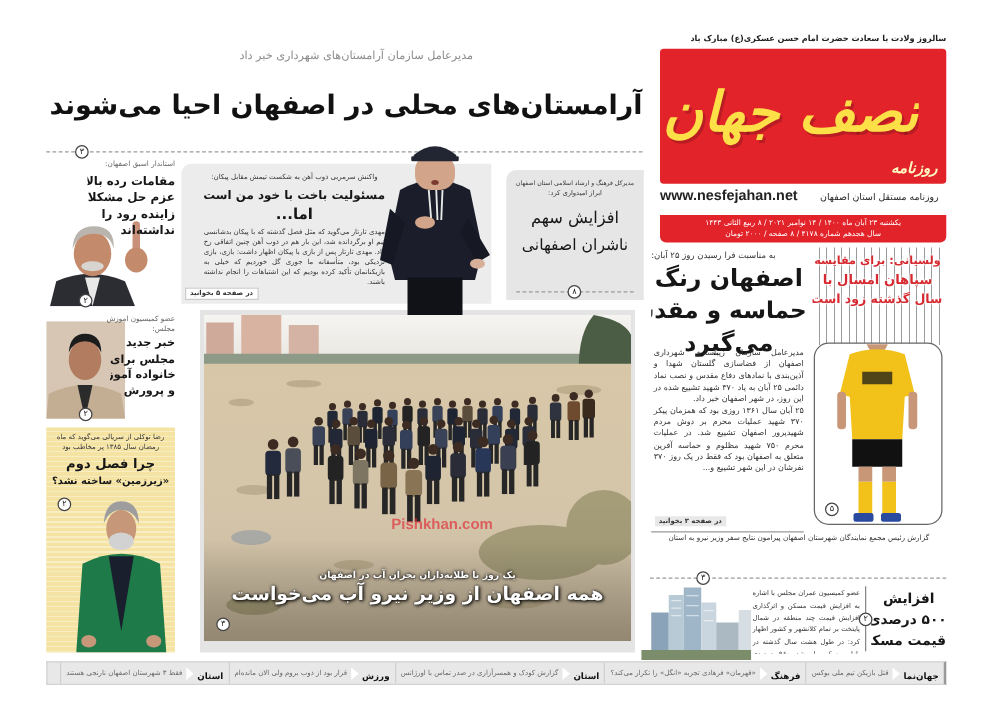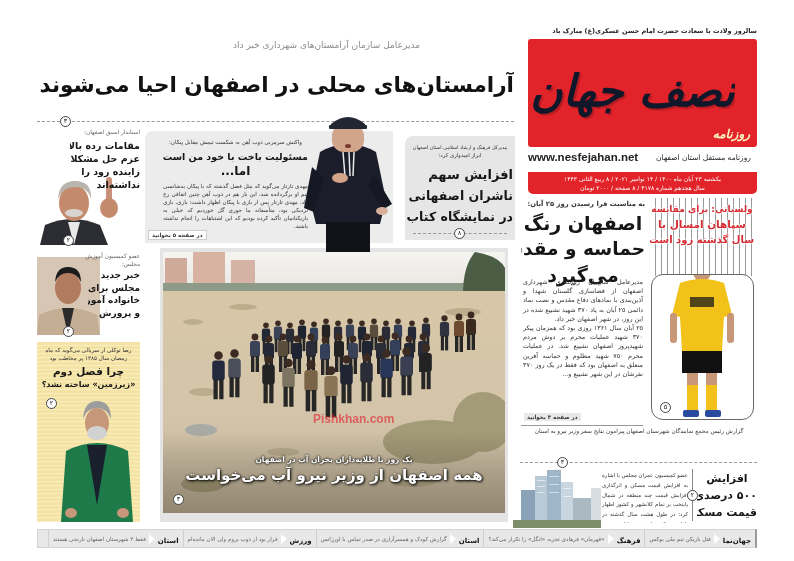--- a/index.html
+++ b/index.html
@@ -7,28 +7,28 @@
 .page{position:relative;width:794px;height:548px;background:#fff;direction:rtl;font-family:"DejaVu Sans",sans-serif;color:#161616}
 .abs{position:absolute}
 .line{display:block;white-space:nowrap;overflow:hidden}
 .num{position:absolute;width:11px;height:11px;border:1px solid #444;border-radius:50%;background:#fff;font-size:6.5px;line-height:9px;text-align:center;color:#222;z-index:5}
 .dash{position:absolute;height:0;border-top:1px dashed #9a9a9a}
 .more{position:absolute;font-size:5.5px;font-weight:bold;color:#333;background:#fff;border:1px solid #ccc;padding:0 3px;line-height:8px;white-space:nowrap}
 
 
 .tagline{left:528px;top:27px;width:229px;font-size:6.5px;font-weight:bold;text-align:right;white-space:nowrap;color:#222}
 .logo{left:528px;top:39px;width:229px;height:108px;border-radius:3px}
-.logo-text{position:absolute;left:2px;top:0;width:205px;height:104px;font-size:80px;line-height:104px;font-weight:bold;font-style:italic;color:#0f172a;text-align:center;white-space:nowrap;overflow:hidden;text-shadow:2px 2px 0 rgba(0,0,0,.18)}
+.logo-text{position:absolute;left:2px;top:0;width:205px;height:104px;font-size:80px;line-height:104px;font-weight:bold;font-style:italic;color:#fde047;text-align:center;white-space:nowrap;overflow:hidden;text-shadow:2px 2px 0 rgba(0,0,0,.18)}
 .logo-sub{position:absolute;right:7px;bottom:6px;font-size:12px;font-weight:bold;font-style:italic;color:#fef9c3;white-space:nowrap}
 .site-url{left:528px;top:151px;font-family:"Liberation Sans",sans-serif;font-size:11.5px;font-weight:bold;direction:ltr;color:#222;white-space:nowrap}
 .paper-desc{left:650px;top:153px;width:107px;font-size:7.5px;text-align:center;color:#222;white-space:nowrap}
 .date-bar{left:528px;top:172px;width:229px;height:22px;border-radius:0 0 5px 5px;color:#fff;font-size:6px;line-height:9.5px;text-align:center;padding-top:1.5px}
 
 
-.lead-kicker{left:150px;top:40px;width:270px;font-size:9px;color:#8c8c8c;text-align:right;white-space:nowrap}
+.lead-kicker{left:150px;top:40px;width:270px;font-size:9px;color:#8c8c8c;text-align:center;white-space:nowrap}
 .lead-headline{left:38px;top:62px;width:476px;height:48px;font-size:36px;line-height:46px;font-weight:bold;text-align:right;white-space:nowrap;overflow:hidden;color:#111}
 
 
 .gov{left:37px;top:127px;width:103px;height:120px}
 .gov .kicker{position:absolute;right:0;top:2px;font-size:5.8px;color:#666;white-space:nowrap}
 .gov .hl{position:absolute;right:0;top:12px;width:70px;font-size:9.5px;line-height:13px;font-weight:bold;z-index:3}
 .gov .portrait{position:absolute;left:3px;top:48px;width:88px;height:70px}
 .edu{left:37px;top:250px;width:103px;height:87px}
 .edu .kicker{position:absolute;right:0;top:2px;width:60px;font-size:5.8px;line-height:8px;color:#666;text-align:right;z-index:3}
 .edu .hl{position:absolute;right:0;top:19px;width:52px;font-size:9px;line-height:12.5px;font-weight:bold;text-align:right;z-index:3}
@@ -42,33 +42,33 @@
 .sports{left:145px;top:131px;width:248px;height:112px;background:#ececec;border-radius:8px 0 0 0}
 .sports .kicker{position:absolute;left:18px;top:8px;width:145px;font-size:5.6px;text-align:center;white-space:nowrap;color:#333}
 .sports .hl{position:absolute;left:18px;top:18px;width:145px;font-size:12px;line-height:15px;font-weight:bold;text-align:center}
 .sports .body{position:absolute;left:18px;top:51px;width:145px;height:48px;font-size:5.6px;line-height:8px;text-align:justify;color:#333;overflow:hidden}
 .sports .more{left:3px;top:99px}
 .tartar{left:302px;top:112px;width:92px;height:140px;z-index:4}
 
 
 .book{left:405px;top:136px;width:110px;height:104px;background:#e6e6e6;border-radius:8px 0 0 0}
 .book .kicker{position:absolute;left:4px;top:7px;width:102px;font-size:5.4px;line-height:8px;text-align:center;color:#333}
-.book .hl{position:absolute;left:2px;top:28px;width:106px;font-size:13px;line-height:21px;font-weight:bold;}
+.book .hl{position:absolute;left:2px;top:28px;width:106px;font-size:13px;line-height:21px;font-weight:normal;text-align:center}
 
 
 .photo-frame{left:160px;top:248px;width:348px;height:274px;background:#e4e4e4}
 .photo{position:absolute;left:3px;top:4px;width:342px;height:261px;overflow:hidden}
 .photo svg{position:absolute;left:0;top:0}
 .photo .wm{position:absolute;left:150px;top:160px;font-family:"Liberation Sans",sans-serif;font-size:12px;font-weight:bold;color:rgba(225,40,50,.65);white-space:nowrap;direction:ltr}
 .photo .pk{position:absolute;left:40px;top:203px;width:262px;font-size:7.5px;font-weight:bold;color:#fff;text-align:center;white-space:nowrap;text-shadow:0 0 2px #000,0 0 3px #000}
 .photo .ph{position:absolute;left:20px;top:214px;width:302px;font-size:17px;font-weight:bold;color:#fff;text-align:center;white-space:nowrap;text-shadow:0 0 2px #000,1px 1px 3px #000}
 
 
 .aban{left:521px;top:197px;width:124px;height:228px}
-.aban .kicker{position:absolute;left:0;top:3px;width:124px;font-size:6.8px;font-weight:bold;text-align:right;white-space:nowrap;color:#333}
+.aban .kicker{position:absolute;left:0;top:3px;width:124px;font-size:6.8px;font-weight:normal;text-align:left;white-space:nowrap;color:#333}
 .aban .hl{position:absolute;left:0;top:13px;width:124px;font-size:19px;line-height:26px;font-weight:bold;text-align:center}
 .aban .body{position:absolute;left:2px;top:81px;width:120px;font-size:6.4px;line-height:9.2px;text-align:justify;color:#333}
 .aban .body p{margin:0}
 .aban .more{left:3px;top:216px;background:#e8e8e8;border:none}
 .aban-rule{left:521px;top:425px;width:122px;border-top:1px solid #999}
 
 
 .player{left:650px;top:198px;width:106px;height:225px}
 .player .stripes{position:absolute;left:0;top:0;width:104px;height:78px;background:repeating-linear-gradient(90deg,#fff 0 5px,#9a9a9a 5px 6px)}
 .player .hl{position:absolute;left:0;top:4px;width:104px;font-size:10.5px;line-height:15px;font-weight:bold;text-align:center;text-shadow:0 0 2px #fff,0 0 2px #fff,0 0 3px #fff}
@@ -200,21 +200,20 @@
   </svg>
 
   <div class="abs book">
     <div class="kicker">
       <span class="line" style="white-space: nowrap; font-size: 4.9px;">مدیرکل فرهنگ و ارشاد اسلامی استان اصفهان</span>
       <span class="line">ابراز امیدواری کرد:</span>
     </div>
     <div class="hl">
       <span class="line" style="white-space: nowrap;">افزایش سهم</span>
       <span class="line" style="white-space: nowrap; font-size: 12.5px;">ناشران اصفهانی</span>
-      <span class="line" style="white-space: nowrap; font-size: 12.5px;">در نمایشگاه کتاب</span>
     </div>
     <div class="dash" style="left:8px;top:97px;width:94px"></div>
     <div class="num" style="left:49px;top:92px">۸</div>
   </div>
 
   <div class="abs photo-frame">
     <div class="photo">
       <svg viewBox="0 0 342 261" width="342" height="261" preserveAspectRatio="none">
         <defs>
           <linearGradient id="sky" x1="0" y1="0" x2="0" y2="1">

